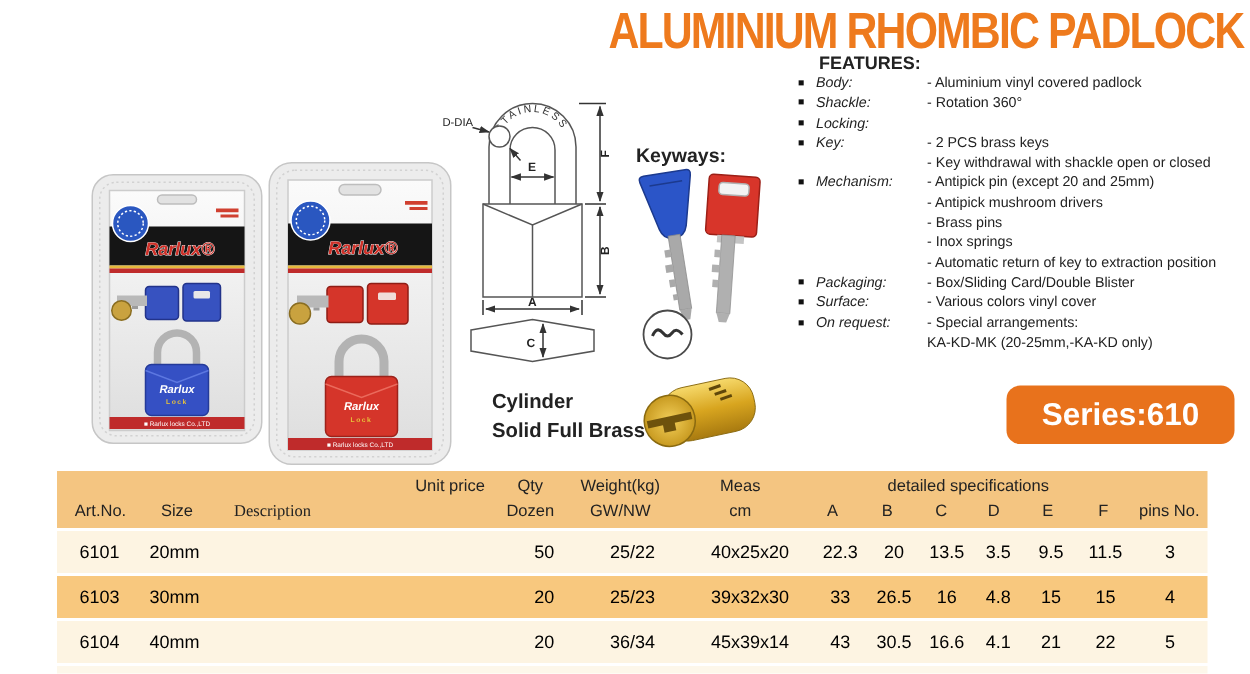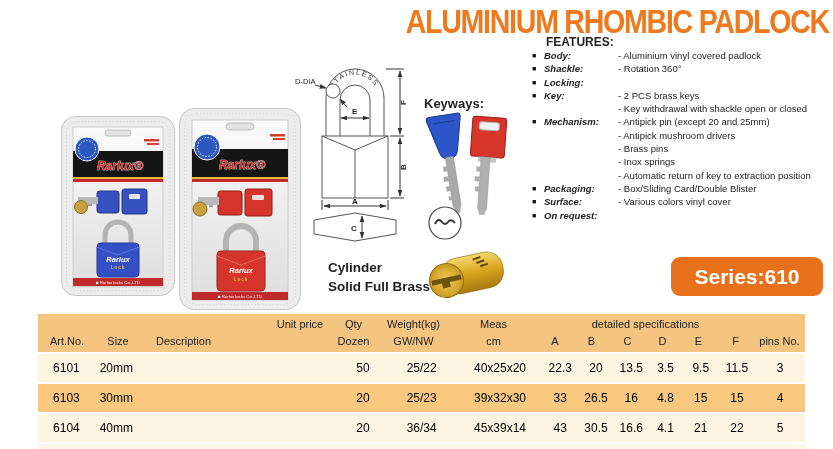--- a/index.html
+++ b/index.html
@@ -9,21 +9,21 @@
   
   .title{position:absolute;top:2px;right:4px;font-size:34px;font-weight:bold;
          letter-spacing:-1.5px;color:#ee7a1d;transform:scaleX(0.84);transform-origin:100% 0;
          white-space:nowrap;}
 
   
   .feat-head{position:absolute;left:546px;top:35px;font-size:12px;font-weight:bold;text-align:center;}
   .features{position:absolute;left:532px;top:49px;width:300px;font-size:9.5px;line-height:13.3px;}
   .feat-row{display:flex;align-items:flex-start;}
   .bullet{width:12px;font-size:7px;line-height:13.3px;color:#111;}
-  .feat-label{width:74px;font-weight:bold;font-style:italic;flex:none;}
+  .feat-label{width:74px;font-weight:normal;font-style:italic;flex:none;}
   .feat-lines{display:flex;flex-direction:column;white-space:nowrap;}
 
   
   .badge{position:absolute;left:655px;top:257px;width:152px;height:39px;background:#e8721c;
          border-radius:9px;display:flex;align-items:center;justify-content:center;
          color:#fff;font-size:21px;font-weight:bold;margin-left:16px;}
 
   
   .cyl-cap{position:absolute;left:328px;top:258px;font-size:13.5px;font-weight:bold;line-height:19px;}
 
@@ -39,21 +39,21 @@
   .pack-foot{font-size:4.3px;fill:#ffffff;text-anchor:middle;}
   .dim{font-size:8px;font-weight:bold;fill:#222;}
   .ddia{font-size:7.5px;fill:#222;}
   .stainless{font-size:7px;letter-spacing:1.5px;fill:#333;}
 
   
   .tbl{position:absolute;left:38px;top:314px;width:767px;}
   .thead{display:flex;background:#f4c581;height:38px;padding-top:2px;box-sizing:border-box;}
   .th{display:flex;flex-direction:column;justify-content:flex-start;font-size:11px;color:#222;}
   .h1,.h2{height:17px;line-height:17px;text-align:center;}
-  .left{text-align:left;padding-left:16px;}
+  .left{text-align:left;padding-left:16px;font-family:Liberation Serif, serif;}
   .spec-cols{display:flex;height:17px;}
   .spec-cols span{line-height:17px;text-align:center;display:inline-block;}
   .tr{display:flex;height:28px;margin-top:2px;align-items:center;font-size:12px;color:#000000;}
   .row-light{background:#fdf4e2;}
   .row-hl{background:#f8c87e;}
   .td{text-align:center;}
   .tbl-foot{height:6px;background:#fdf7ea;margin-top:2px;}
   .w0{width:58px}.w1{width:44px}.w2{width:130px}.w3{width:60px}.w4{width:47px}.w5{width:73px}
   .w6{width:87px}.w7{width:36px}.w8{width:37px}.w9{width:35px}.w10{width:35px}.w11{width:37px}
   .w12{width:37px}.w13{width:51px}.wspec{width:217px}
@@ -112,20 +112,24 @@
   <div class="feat-row">
     <span class="bullet">■</span>
     <span class="feat-label">Surface:</span>
     <span class="feat-lines">
       <span>- Various colors vinyl cover</span>
     </span>
   </div>
   <div class="feat-row">
     <span class="bullet">■</span>
     <span class="feat-label">On request:</span>
+    <span class="feat-lines">
+      <span>- Special arrangements:</span>
+      <span>KA-KD-MK  (20-25mm,-KA-KD only)</span>
+    </span>
   </div>
 </div>
 
 <svg viewBox="0 0 116 182" style="left:60px;top:115px;width:116px;height:182px">
   <defs>
     <linearGradient id="silver1" x1="0" y1="0" x2="0" y2="1">
       <stop offset="0" stop-color="#fbfbfb"></stop>
         <stop offset="1" stop-color="#dedede"></stop>
     </linearGradient>
   </defs>

